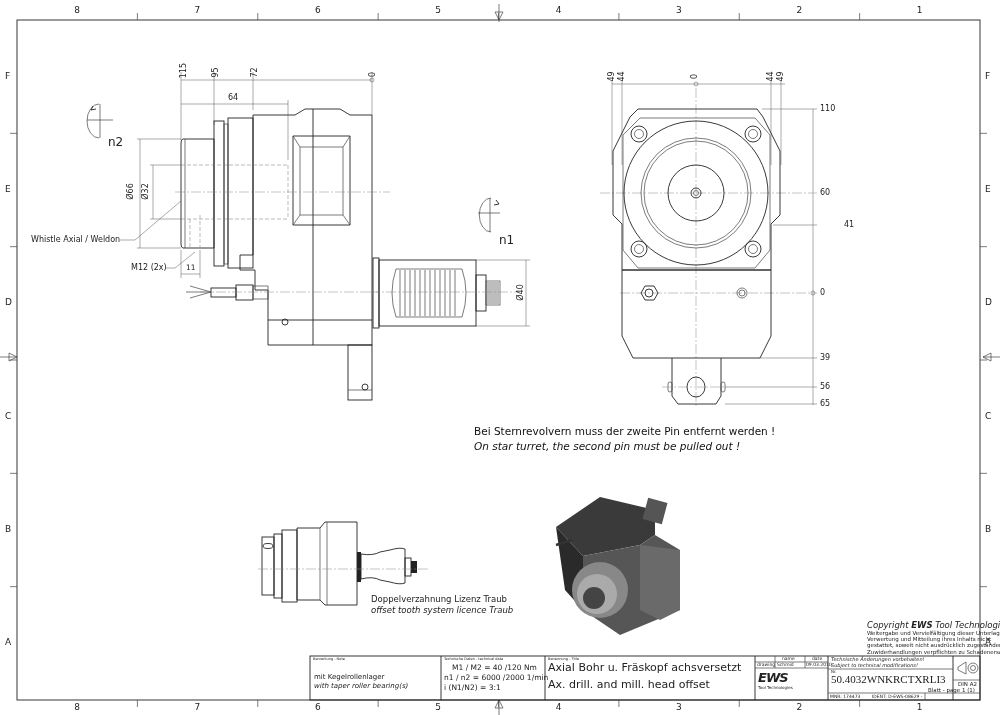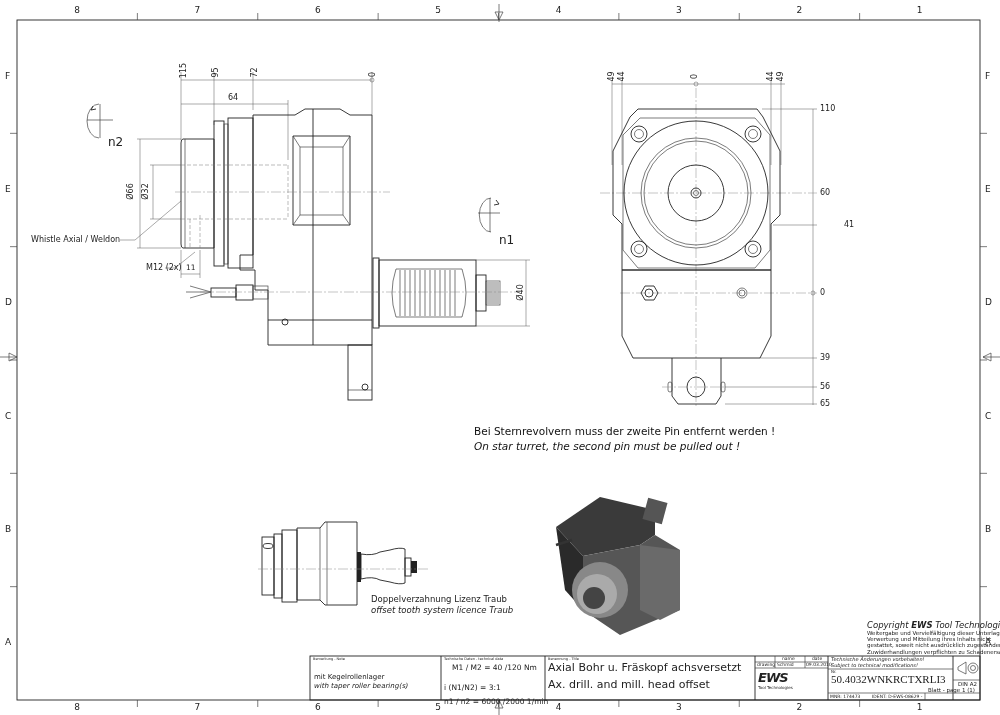--- a/index.html
+++ b/index.html
@@ -292,21 +292,21 @@
 
 <span class="small" style="left:176px;top:66px;font-size:8px;transform:rotate(-90deg);">115</span>
 <span class="small" style="left:210px;top:68px;font-size:8px;transform:rotate(-90deg);">95</span>
 <span class="small" style="left:249px;top:68px;font-size:8px;transform:rotate(-90deg);">72</span>
 <span class="small" style="left:370px;top:70px;font-size:8px;transform:rotate(-90deg);">0</span>
 <span class="small" style="left:228px;top:93px;font-size:8px;">64</span>
 <span class="small" style="left:122px;top:187px;font-size:8px;transform:rotate(-90deg);">Ø66</span>
 <span class="small" style="left:137px;top:187px;font-size:8px;transform:rotate(-90deg);">Ø32</span>
 <span class="small" style="left:186px;top:263px;font-size:7.5px;">11</span>
 <span class="small" style="left:31px;top:235px;font-size:8px;">Whistle Axial / Weldon</span>
-<span class="small" style="left:146px;top:263px;font-size:8px;">M12 (2x)</span>
+<span class="small" style="left:131px;top:263px;font-size:8px;">M12 (2x)</span>
 <span class="small" style="left:108px;top:135px;font-size:12px;">n2</span>
 <span class="small" style="left:499px;top:233px;font-size:12px;">n1</span>
 <span class="small" style="left:512px;top:288px;font-size:8px;transform:rotate(-90deg);">Ø40</span>
 
 <span class="small" style="left:606px;top:72px;font-size:8px;transform:rotate(-90deg);">49</span>
 <span class="small" style="left:616px;top:72px;font-size:8px;transform:rotate(-90deg);">44</span>
 <span class="small" style="left:692px;top:72px;font-size:8px;transform:rotate(-90deg);">0</span>
 <span class="small" style="left:765px;top:72px;font-size:8px;transform:rotate(-90deg);">44</span>
 <span class="small" style="left:775px;top:72px;font-size:8px;transform:rotate(-90deg);">49</span>
 <span class="small" style="left:820px;top:104px;font-size:8px;">110</span>
@@ -329,21 +329,21 @@
   <div>Verwertung und Mitteilung ihres Inhalts nicht</div>
   <div>gestattet, soweit nicht ausdrücklich zugestanden.</div>
   <div>Zuwiderhandlungen verpflichten zu Schadenersatz.</div>
 </div>
 
 <div class="small" style="left:313px;top:657px;font-size:3.5px;">Bemerkung - Note</div>
 <div class="small" style="left:314px;top:673px;font-size:7px;">mit Kegelrollenlager</div>
 <div class="small" style="left:314px;top:682px;font-size:7px;font-style:italic;">with taper roller bearing(s)</div>
 <div class="small" style="left:444px;top:657px;font-size:3.5px;">Technische Daten - technical data</div>
 <div class="small" style="left:444px;top:663px;font-size:7.5px;margin-left:8px;">M1 / M2 = 40  /120 Nm</div>
-<div class="small" style="left:444px;top:673px;font-size:7.5px;margin-top:24px;">n1 / n2 = 6000 /2000  1/min</div>
+<div class="small" style="left:444px;top:673px;font-size:7.5px;">n1 / n2 = 6000 /2000  1/min</div>
 <div class="small" style="left:444px;top:683px;font-size:7.5px;">i  (N1/N2) = 3:1</div>
 <div class="small" style="left:548px;top:657px;font-size:3.5px;">Benennung - Title</div>
 <div class="small" style="left:548px;top:661px;font-size:11px;text-align:center;">Axial Bohr u. Fräskopf achsversetzt</div>
 <div class="small" style="left:548px;top:678px;font-size:11px;">Ax. drill. and mill. head offset</div>
 <div class="small" style="left:782px;top:656px;font-size:4.5px;">name</div>
 <div class="small" style="left:812px;top:656px;font-size:4.5px;">date</div>
 <div class="small" style="left:757px;top:662px;font-size:4.5px;">drawing</div>
 <div class="small" style="left:777px;top:662px;font-size:4.5px;">Schmid</div>
 <div class="small" style="left:806px;top:662px;font-size:4.5px;">09.03.2010</div>
 <div class="small" style="left:758px;top:670px;font-size:13px;font-weight:bold;font-style:italic;letter-spacing:-1px;">EWS</div>

